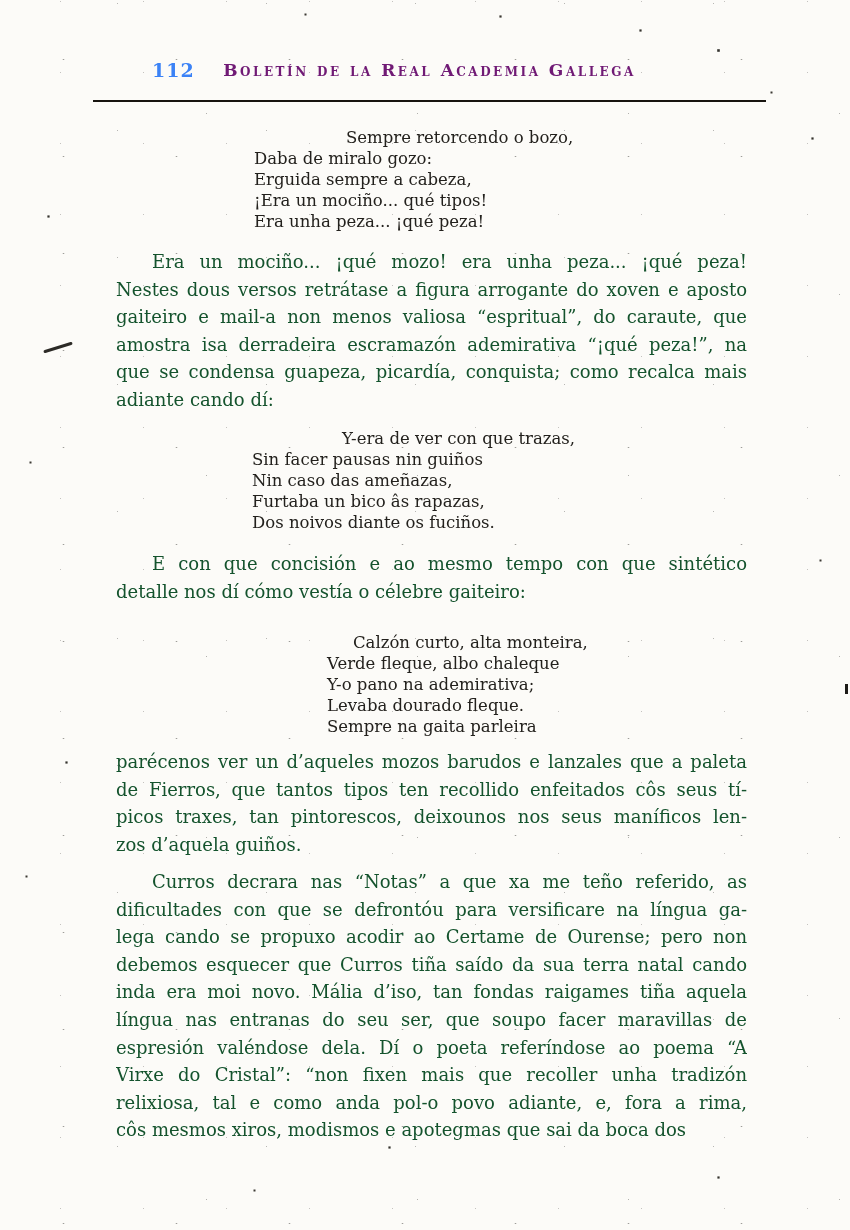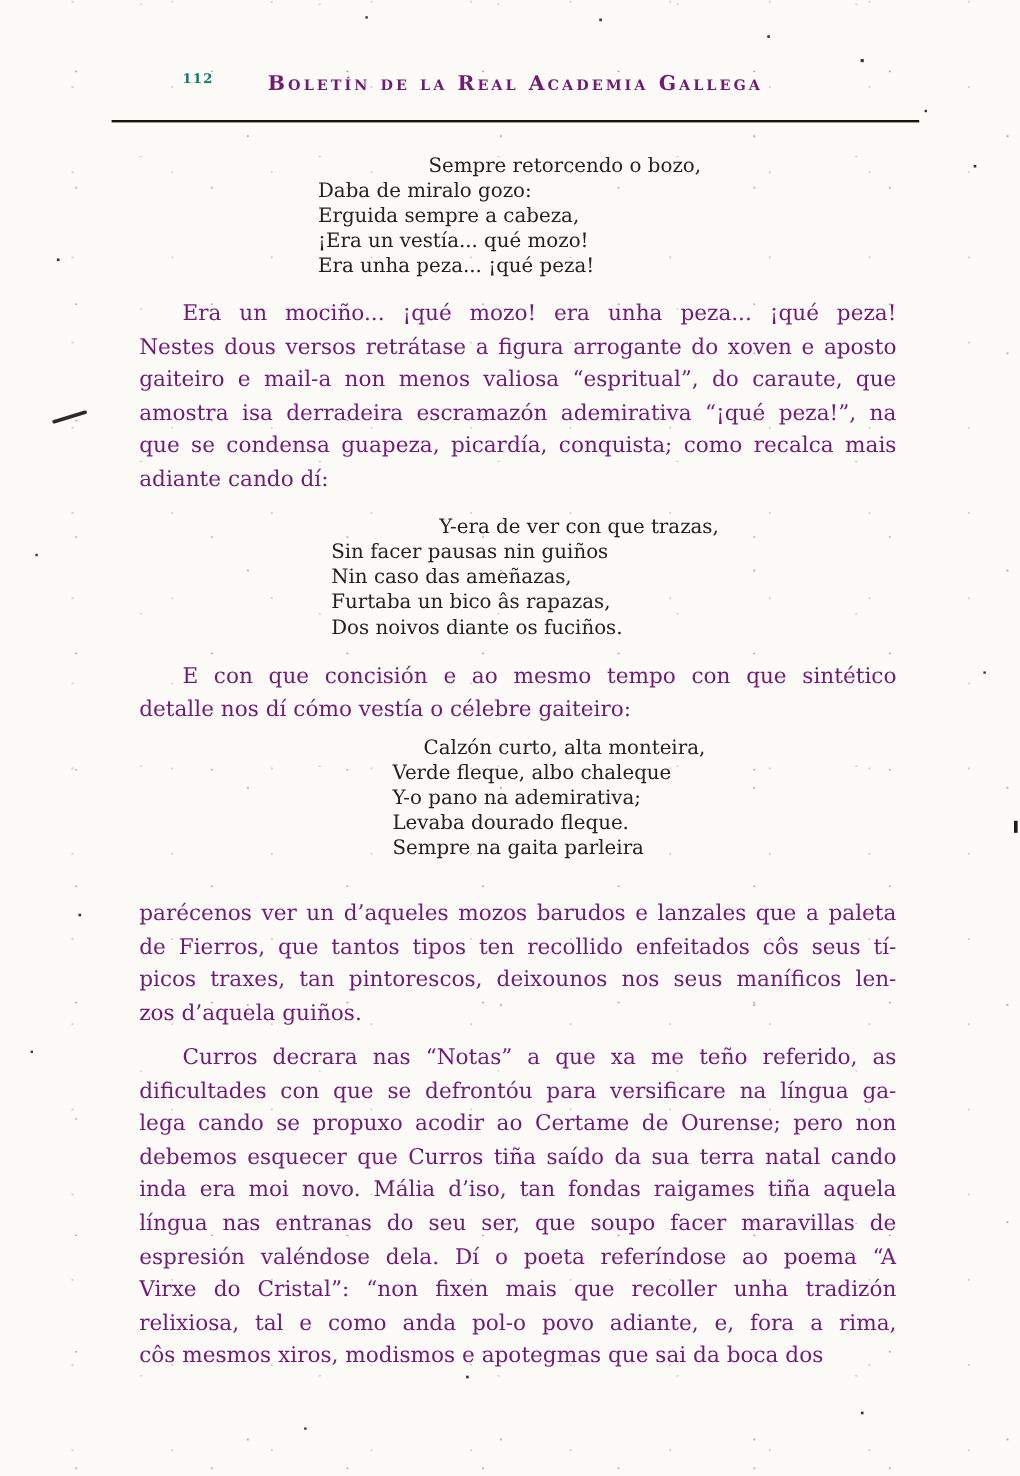--- a/index.html
+++ b/index.html
@@ -42,45 +42,45 @@
       30px 462px 0 0.5px #3a3833,
       66px 762px 0 0.6px #34322e,
       26px 876px 0 0.5px #3a3833,
       820px 560px 0 0.5px #3a3833,
       389px 1147px 0 0.6px #34322e,
       718px 1177px 0 0.6px #34322e,
       254px 1190px 0 0.5px #3a3833;
   }
   .pagenum {
     position:absolute; left:152px; top:59px;
-    font-size:11px; font-weight:700; letter-spacing:1px;
-    color:#0f766e;
+    font-size:19px; font-weight:700; letter-spacing:1px;
+    color:#3b82f6;
   }
   .jtitle {
     position:absolute; left:93px; top:60px; width:673px;
     text-align:center;
     font-variant:small-caps;
     font-size:17px; font-weight:600; letter-spacing:2.5px;
     color:#701a75;
   }
   .rule {
     position:absolute; left:93px; top:100px; width:673px; height:2px;
     background:#17140f;
   }
   .poem { position:absolute; font-size:16.5px; color:#23211d; }
   .poem .pl { line-height:21px; white-space:nowrap; }
-  .poem1 { left:265px; top:127px; }
+  .poem1 { left:254px; top:127px; }
   .poem1 .pl:first-child { padding-left:92px; }
-  .poem2 { left:252px; top:428px;margin-left:24px; }
+  .poem2 { left:252px; top:428px; }
   .poem2 .pl:first-child { padding-left:90px; }
-  .poem3 { left:327px; top:612px; }
+  .poem3 { left:327px; top:632px; }
   .poem3 .pl:first-child { padding-left:26px; }
   .para {
     position:absolute; left:116px; width:631px;
-    font-size:18px; color:#701a75;
+    font-size:18px; color:#14532d;
   }
   .para .tl {
     line-height:27.6px;
     text-align:justify; text-align-last:justify;
     overflow:hidden; white-space:normal;
   }
   .para .tl.last { text-align-last:left; }
   .para .tl.ind  { text-indent:36px; }
   .para1 { top:248px; }
   .para2 { top:550px; }
@@ -108,21 +108,21 @@
   <span class="jtitle">Boletín de la Real Academia Gallega</span>
   <div class="rule"></div>
 
   <div class="penmark"></div>
   <div class="tick"></div>
 
   <div class="poem poem1">
     <div class="pl">Sempre retorcendo o bozo,</div>
     <div class="pl">Daba de miralo gozo:</div>
     <div class="pl">Erguida sempre a cabeza,</div>
-    <div class="pl">¡Era un vestía... qué mozo!</div>
+    <div class="pl">¡Era un mociño... qué tipos!</div>
     <div class="pl">Era unha peza... ¡qué peza!</div>
   </div>
 
   <div class="para para1">
     <div class="tl ind">Era un mociño... ¡qué mozo! era unha peza... ¡qué peza!</div>
     <div class="tl">Nestes dous versos retrátase a figura arrogante do xoven e aposto</div>
     <div class="tl">gaiteiro e mail-a non menos valiosa “espritual”, do caraute, que</div>
     <div class="tl">amostra isa derradeira escramazón ademirativa “¡qué peza!”, na</div>
     <div class="tl">que se condensa guapeza, picardía, conquista; como recalca mais</div>
     <div class="tl last">adiante cando dí:</div>

